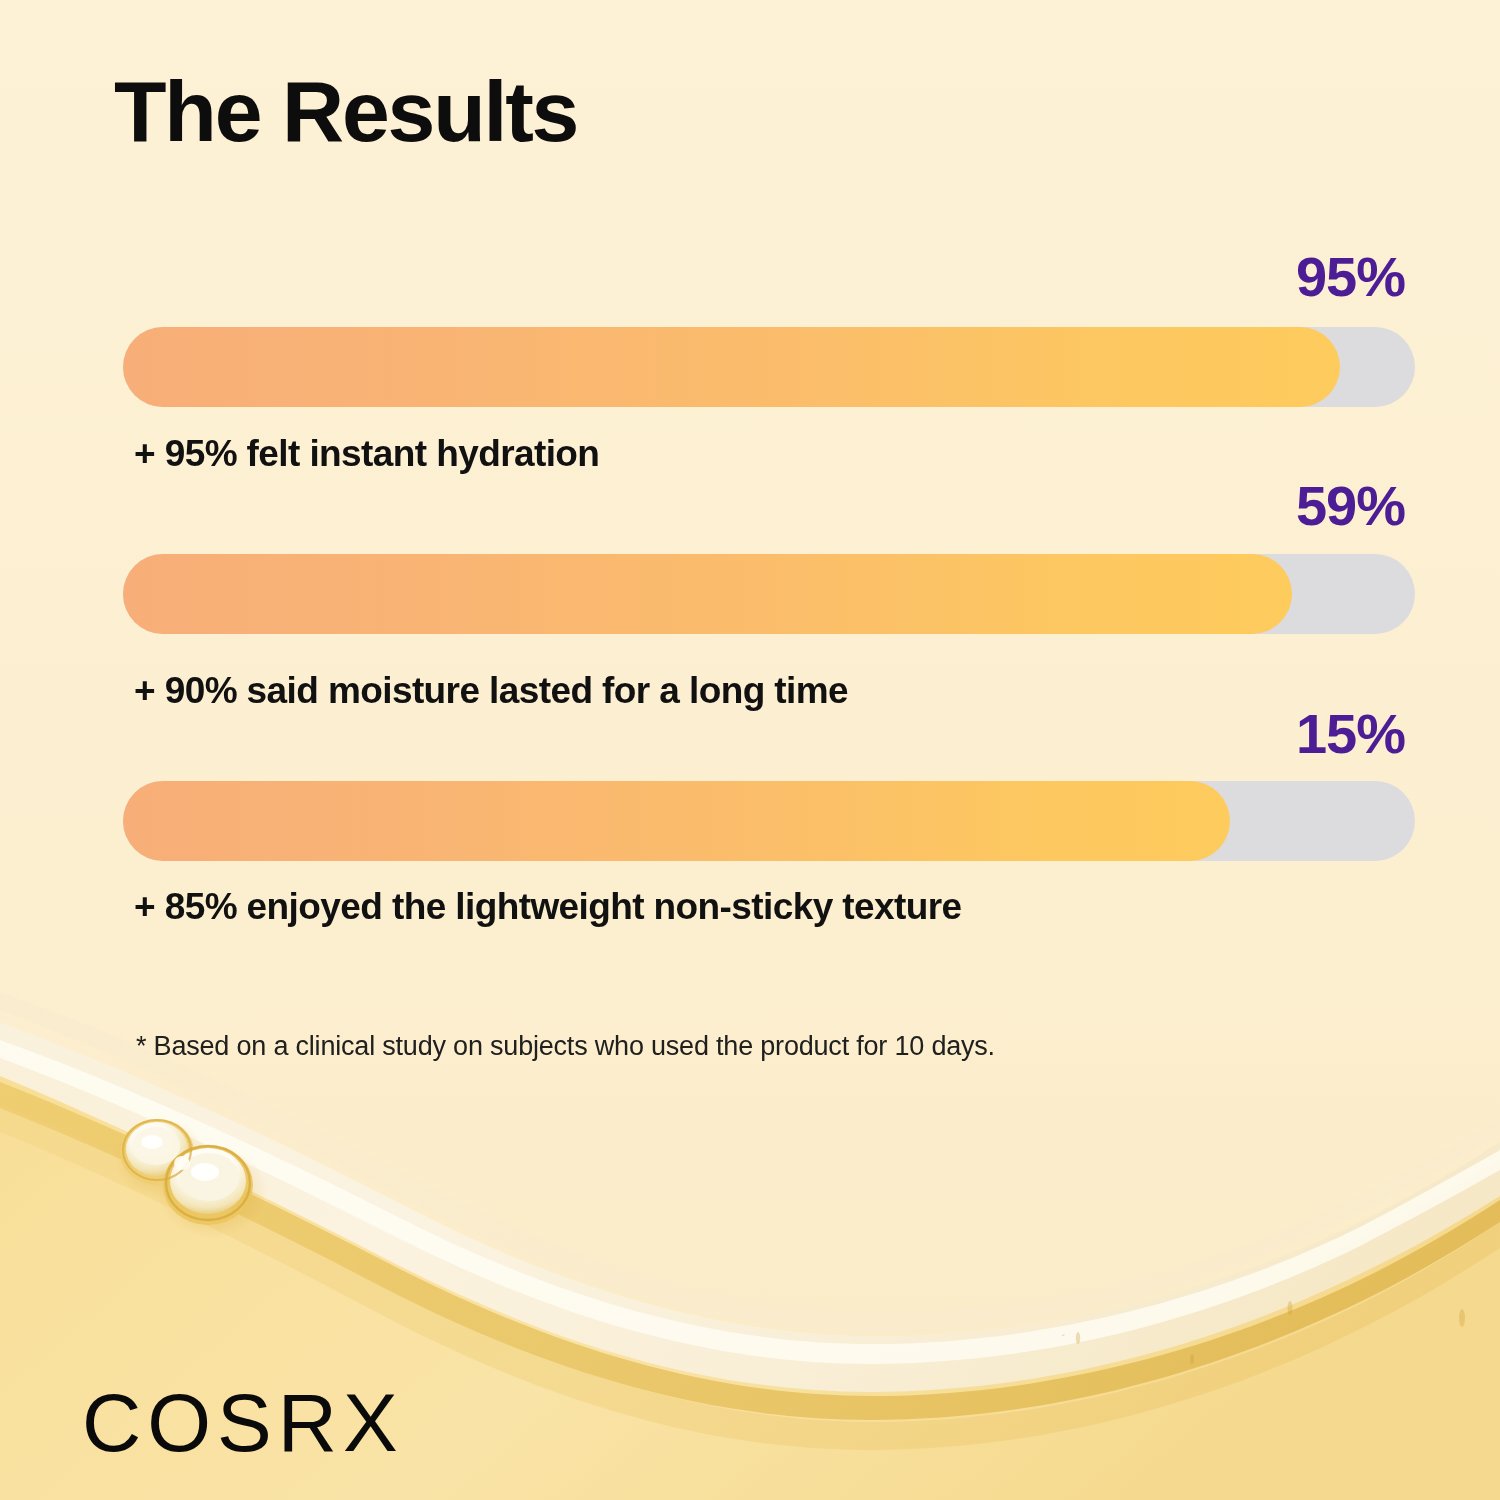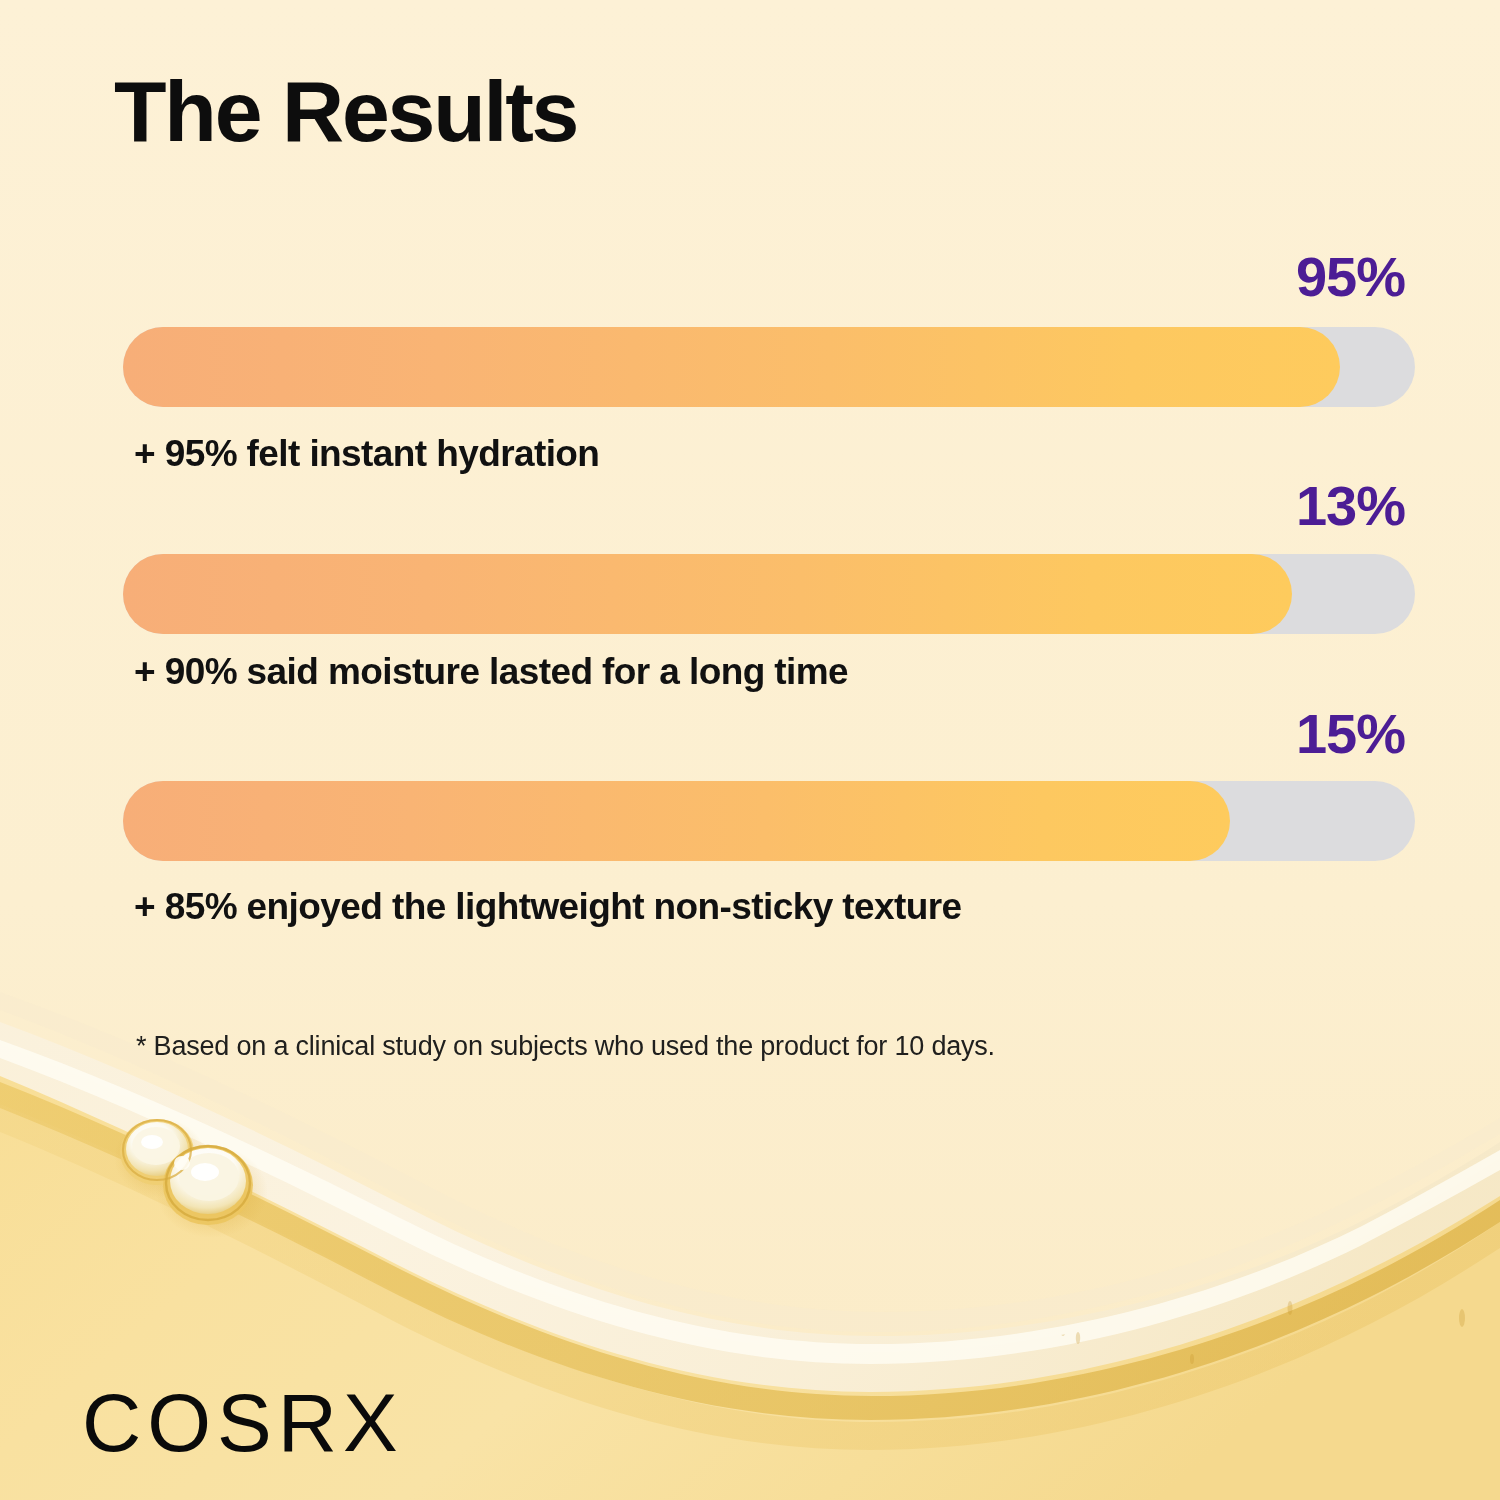--- a/index.html
+++ b/index.html
@@ -302,27 +302,27 @@
       <div class="pct-label" style="top:249px;">95%</div>
 
       <div class="bar-track" style="top:327px;">
         <div class="bar-fill" style="width:1217px;"></div>
       </div>
 
       <div class="bar-caption" style="top:435px;text-align:center;">+ 95% felt instant hydration</div>
     </div>
 
     <div class="result-block" style="top:0;">
-      <div class="pct-label" style="top:478px;">13%</div>
+      <div class="pct-label" style="top:478px;">59%</div>
 
       <div class="bar-track" style="top:554px;">
         <div class="bar-fill" style="width:1169px;"></div>
       </div>
 
-      <div class="bar-caption" style="top:653px;">+ 90% said moisture lasted for a long time</div>
+      <div class="bar-caption" style="top:672px;">+ 90% said moisture lasted for a long time</div>
     </div>
 
     <div class="result-block" style="top:0;">
       <div class="pct-label" style="top:706px;">15%</div>
 
       <div class="bar-track" style="top:781px;">
         <div class="bar-fill" style="width:1107px;"></div>
       </div>
 
       <div class="bar-caption" style="top:888px;">+ 85% enjoyed the lightweight non-sticky texture</div>

